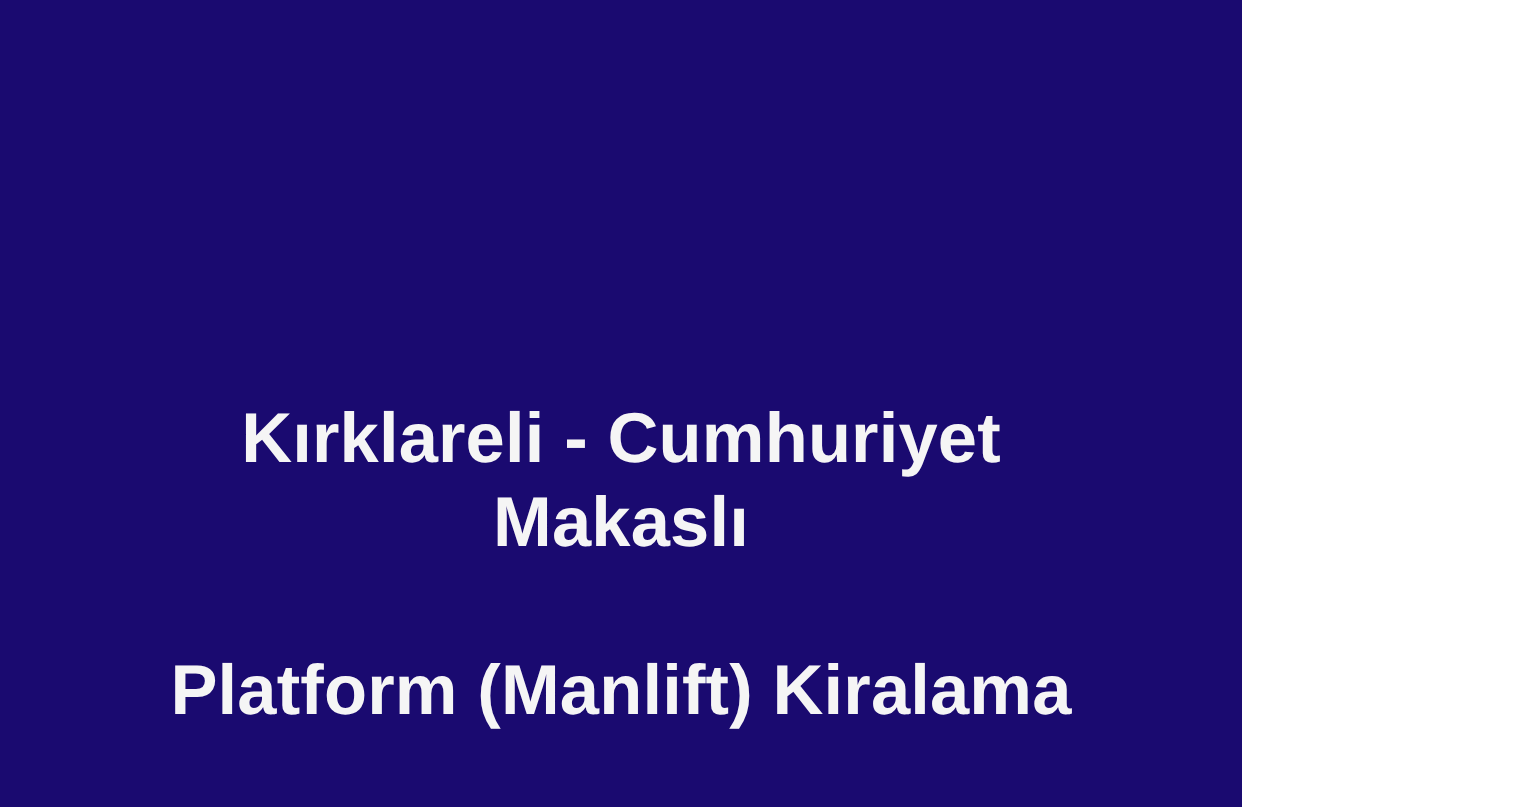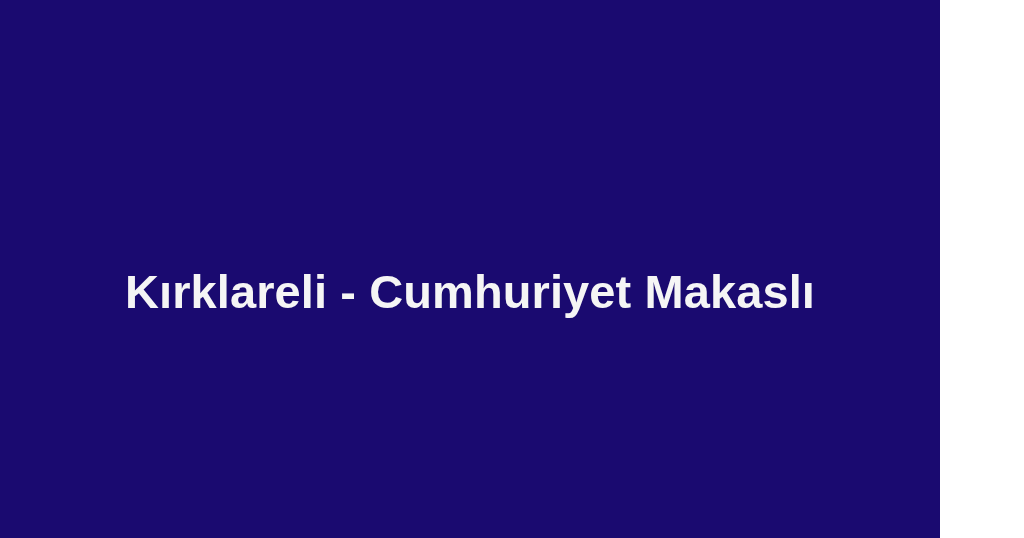--- a/index.html
+++ b/index.html
@@ -13,21 +13,21 @@
     height: 538px;
     overflow: hidden;
     background: #ffffff;
     font-family: "Liberation Sans", "DejaVu Sans", sans-serif;
   }
 
   
   .hero-card {
     position: relative;
     box-sizing: border-box;
-    width: 940px;
+    width: 828px;
     height: 538px;
     background-color: #1a0a70;
     display: flex;
     flex-direction: column;
     align-items: center;
     justify-content: flex-start;
     overflow: hidden;
   }
 
   
@@ -56,15 +56,16 @@
     display: block;
   }
 </style>
 </head>
 <body>
 
 <div class="hero-card" style="background-color: rgb(26, 10, 112);">
 
   <h1 class="hero-title" style="color: rgb(245, 245, 245);">
     <span class="title-line">Kırklareli - Cumhuriyet Makaslı</span>
+    <span class="title-line">Platform (Manlift) Kiralama</span>
   </h1>
 
 </div>
 
 </body></html>

